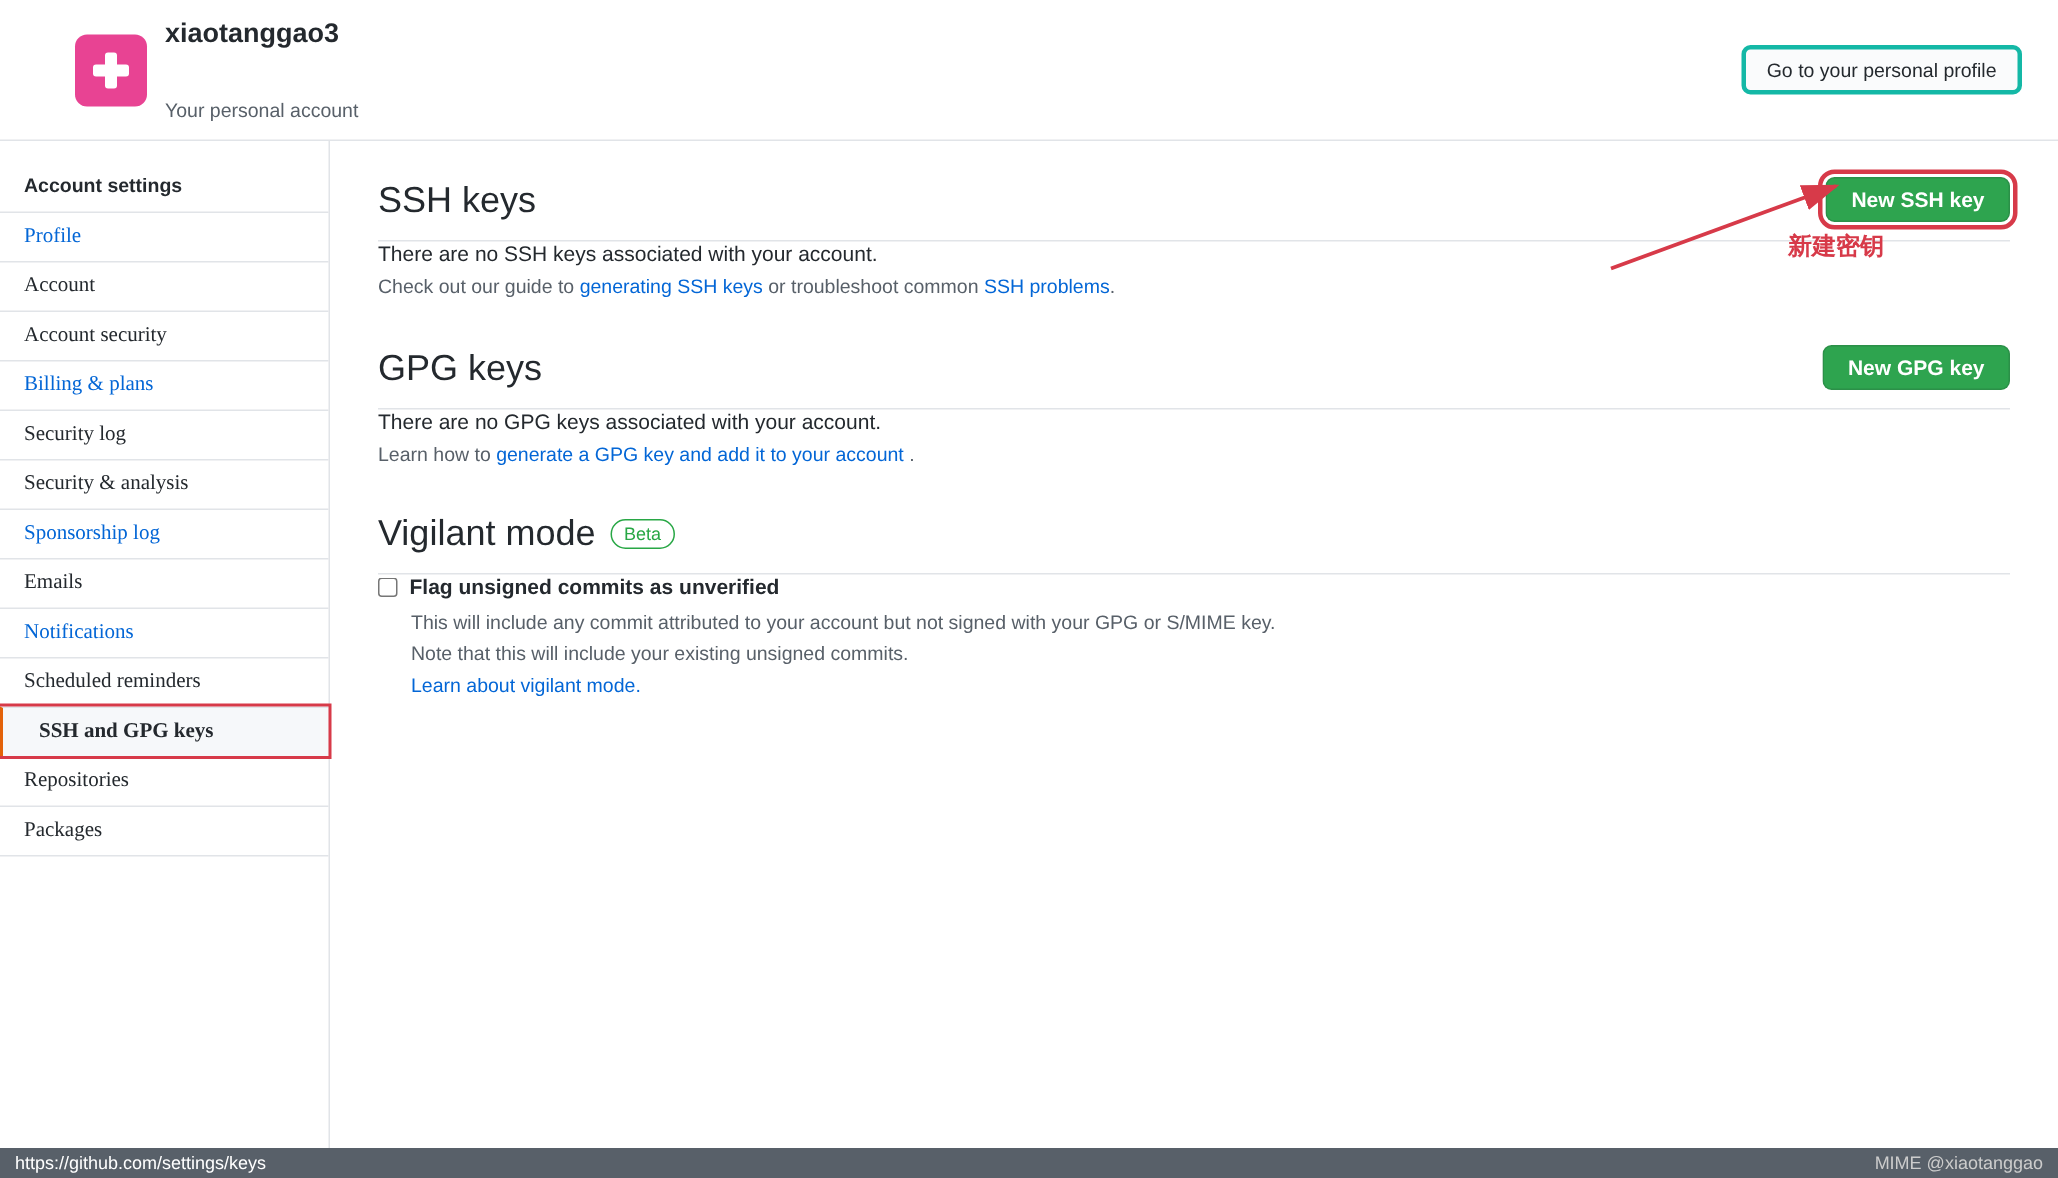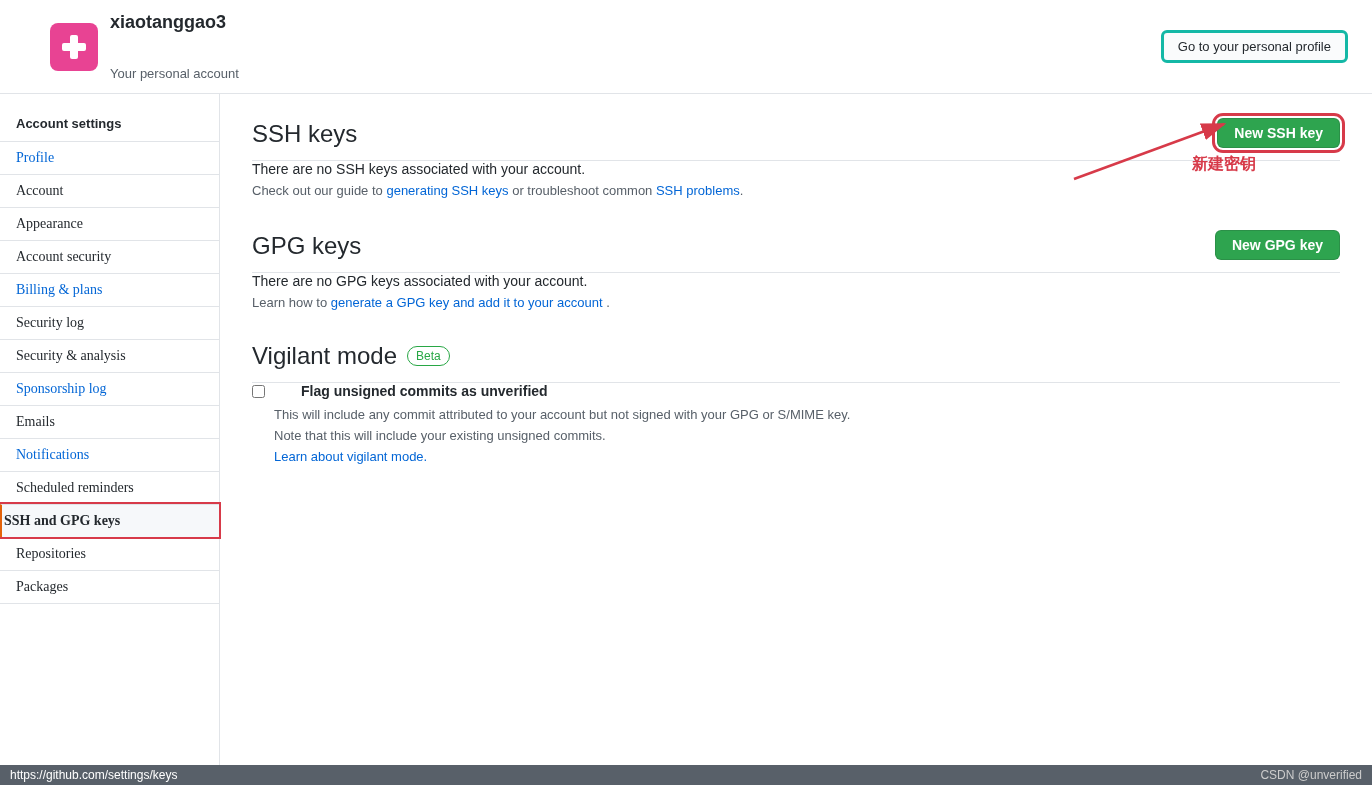--- a/index.html
+++ b/index.html
@@ -58,21 +58,21 @@
       cursor: pointer;
       border-top: 1px solid #e1e4e8;
       font-family: Liberation Serif, serif;
     }
     .sidebar-item:last-child { border-bottom: 1px solid #e1e4e8; }
     .sidebar-item.active {
       font-weight: 600;
       color: #24292e;
       background: #f6f8fa;
       border-left: 2px solid #e36209;
-      padding-left: 2px;
+      padding-left: 24px;
       outline: 2px solid #d73a49;
     }
     .sidebar-item.blue { color: #0366d6; }
 
     
     .main-content {
       flex: 1;
       padding: 24px 32px;
       position: relative;
     }
@@ -117,21 +117,21 @@
       margin-left: 10px;
       vertical-align: middle;
     }
     .checkbox-row {
       display: flex;
       align-items: flex-start;
       gap: 8px;
       margin-bottom: 8px;
     }
     .checkbox-row input[type=checkbox] { margin-top: 2px; flex-shrink: 0; }
-    .checkbox-label { font-size: 14px; font-weight: 600; color: #24292e; margin-left: 28px; }
+    .checkbox-label { font-size: 14px; font-weight: 600; color: #24292e; }
     .checkbox-desc { font-size: 13px; color: #586069; margin-left: 22px; margin-bottom: 6px; }
     .learn-link { font-size: 13px; color: #0366d6; margin-left: 22px; display: block; }
 
     
     .annotation-container {
       position: absolute;
       top: 0; left: 4px;
       width: 100%; height: 100%;
       pointer-events: none;
     }
@@ -188,21 +188,20 @@
   </div>
   <button class="goto-profile-btn">Go to your personal profile</button>
 </div>
 
 <div class="layout">
 
   <nav class="sidebar">
     <span class="sidebar-heading">Account settings</span>
     <a class="sidebar-item blue">Profile</a>
     <a class="sidebar-item">Account</a>
-    <a class="sidebar-item">Appearance</a>
     <a class="sidebar-item">Account security</a>
     <a class="sidebar-item blue">Billing &amp; plans</a>
     <a class="sidebar-item">Security log</a>
     <a class="sidebar-item">Security &amp; analysis</a>
     <a class="sidebar-item blue">Sponsorship log</a>
     <a class="sidebar-item">Emails</a>
     <a class="sidebar-item blue">Notifications</a>
     <a class="sidebar-item">Scheduled reminders</a>
     <a class="sidebar-item active">SSH and GPG keys</a>
     <a class="sidebar-item">Repositories</a>
@@ -264,14 +263,14 @@
       <p class="checkbox-desc">This will include any commit attributed to your account but not signed with your GPG or S/MIME key.</p>
       <p class="checkbox-desc">Note that this will include your existing unsigned commits.</p>
       <a class="learn-link">Learn about vigilant mode.</a>
     </section>
 
   </main>
 </div>
 
 <div class="status-bar">
   <span>https://github.com/settings/keys</span>
-  <span class="csdn-tag">CSDN @unverified</span>
+  <span class="csdn-tag">MIME @xiaotanggao</span>
 </div>
 
 </body></html>

